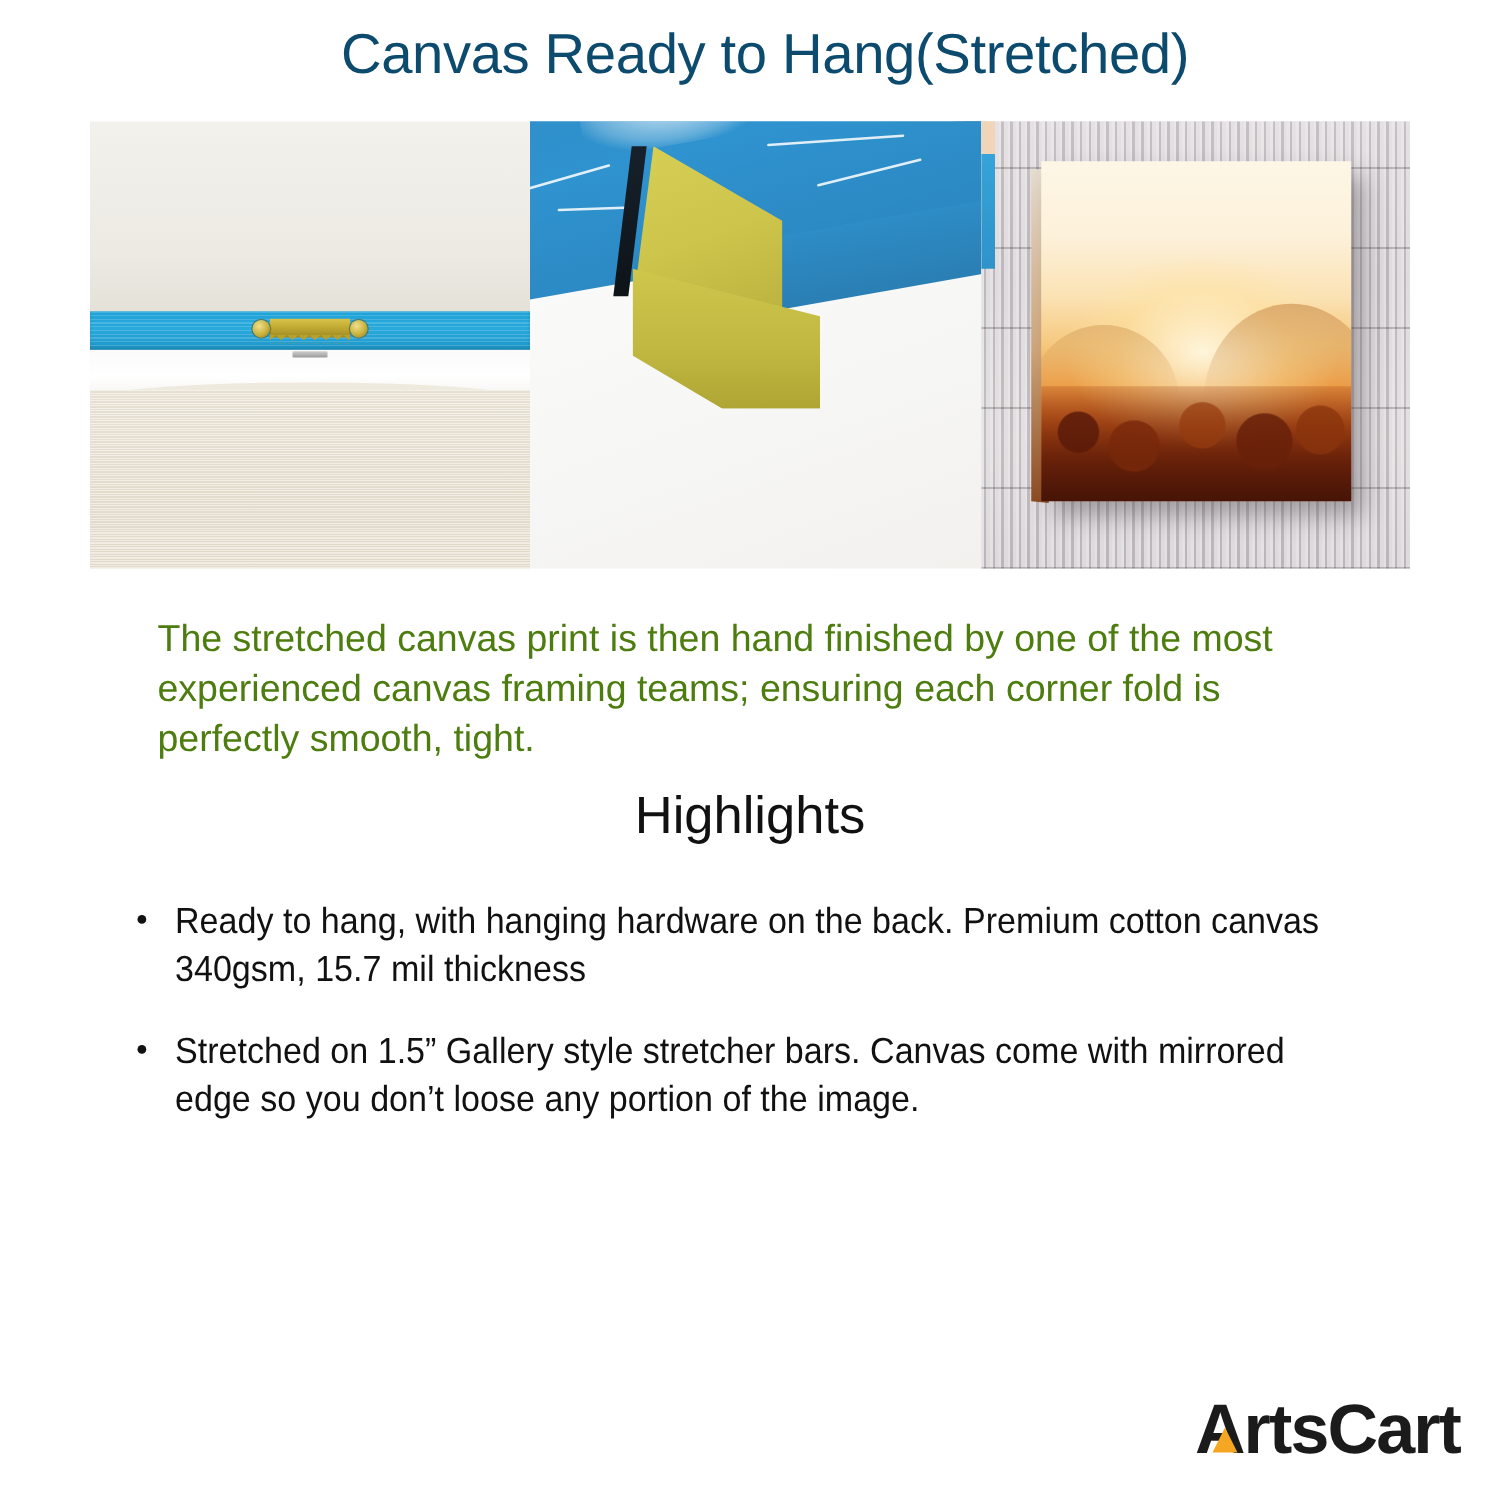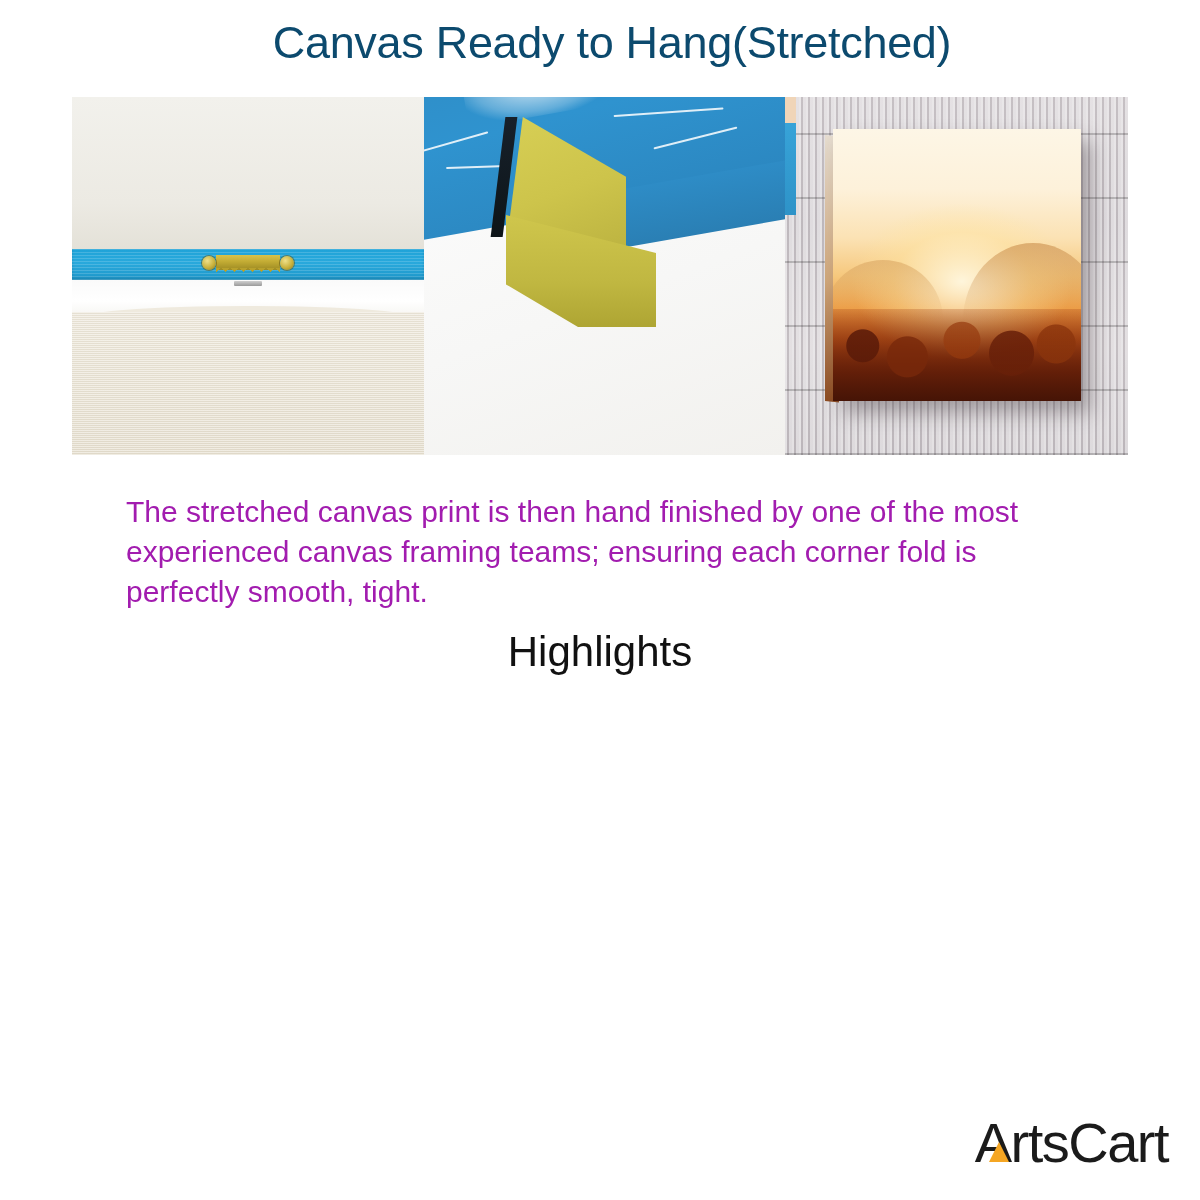--- a/index.html
+++ b/index.html
@@ -204,21 +204,21 @@
       radial-gradient(circle at 30% 52%, rgba(120,40,10,.8) 0 20px, transparent 21px),
       radial-gradient(circle at 52% 34%, rgba(150,58,14,.7) 0 18px, transparent 19px),
       radial-gradient(circle at 72% 48%, rgba(104,32,9,.85) 0 22px, transparent 23px),
       radial-gradient(circle at 90% 38%, rgba(138,52,12,.78) 0 19px, transparent 20px),
       linear-gradient(180deg,rgba(160,60,16,.25) 0%,rgba(92,28,8,.92) 70%,rgba(70,20,6,1) 100%);
   }
 
   
   .para {
     position:absolute; left:126px; top:492px; width:945px;
-    font-size:30px; line-height:40px; font-weight:400; color:#a21caf;
+    font-size:30px; line-height:40px; font-weight:400; color:#4d7c0f;
   }
 
   
   .hl {
     position:absolute; top:628px; left:0; width:1200px;
     text-align:center; font-size:42px; font-weight:400; color:#111;
   }
 
   
   .bullets { position:absolute; left:104px; top:718px; width:1020px; }
@@ -234,21 +234,21 @@
     display:block;
   }
 
   
   .logo {
     position:absolute; right:32px; bottom:30px;
     height:54px; display:flex; align-items:center;
   }
   .logo .mark { position:relative; display:inline-block; }
   .logo .word {
-    font-size:56px; font-weight:400; letter-spacing:-1.5px;
+    font-size:56px; font-weight:700; letter-spacing:-1.5px;
     color:#1b1b1b; line-height:1;
   }
   .logo .tri {
     position:absolute; left:14px; bottom:9px;
     width:0; height:0;
     border-left:10px solid transparent;
     border-right:10px solid transparent;
     border-bottom:20px solid #f5a623;
   }
 </style>
@@ -308,20 +308,28 @@
       </div>
     </div>
 
   </div>
 
   <p class="para">The stretched canvas print is then hand finished by one of the most experienced canvas framing teams; ensuring each corner fold is perfectly smooth, tight.</p>
 
   <div class="hl">Highlights</div>
 
   <div class="bullets">
+    <div class="bullet">
+      <span class="dot"></span>
+      <span class="txt">Ready to hang,  with hanging hardware on the back.  Premium cotton canvas 340gsm, 15.7 mil thickness</span>
+    </div>
+    <div class="bullet">
+      <span class="dot"></span>
+      <span class="txt">Stretched on 1.5” Gallery style stretcher bars. Canvas come with mirrored edge so you don’t loose any portion of the image.</span>
+    </div>
   </div>
 
   <div class="logo">
     <span class="mark">
       <span class="word">ArtsCart</span>
       <span class="tri"></span>
     </span>
   </div>
 
 </div>

